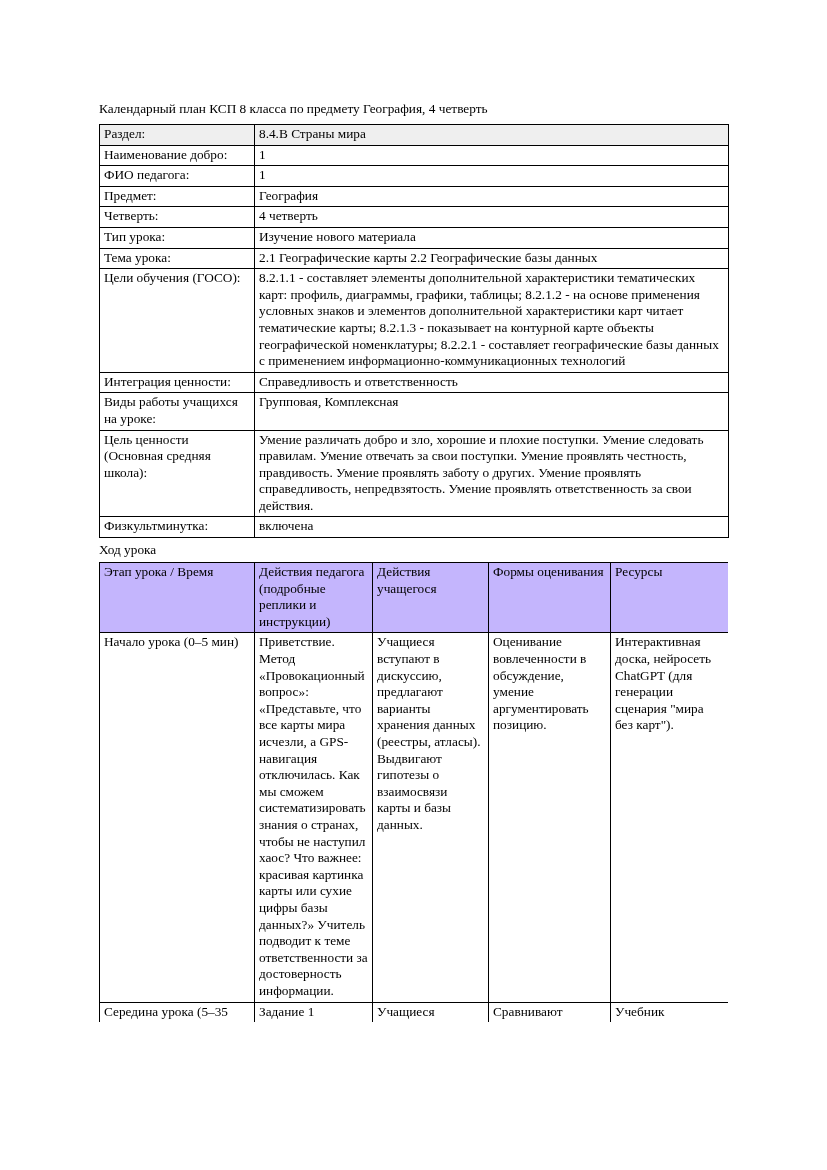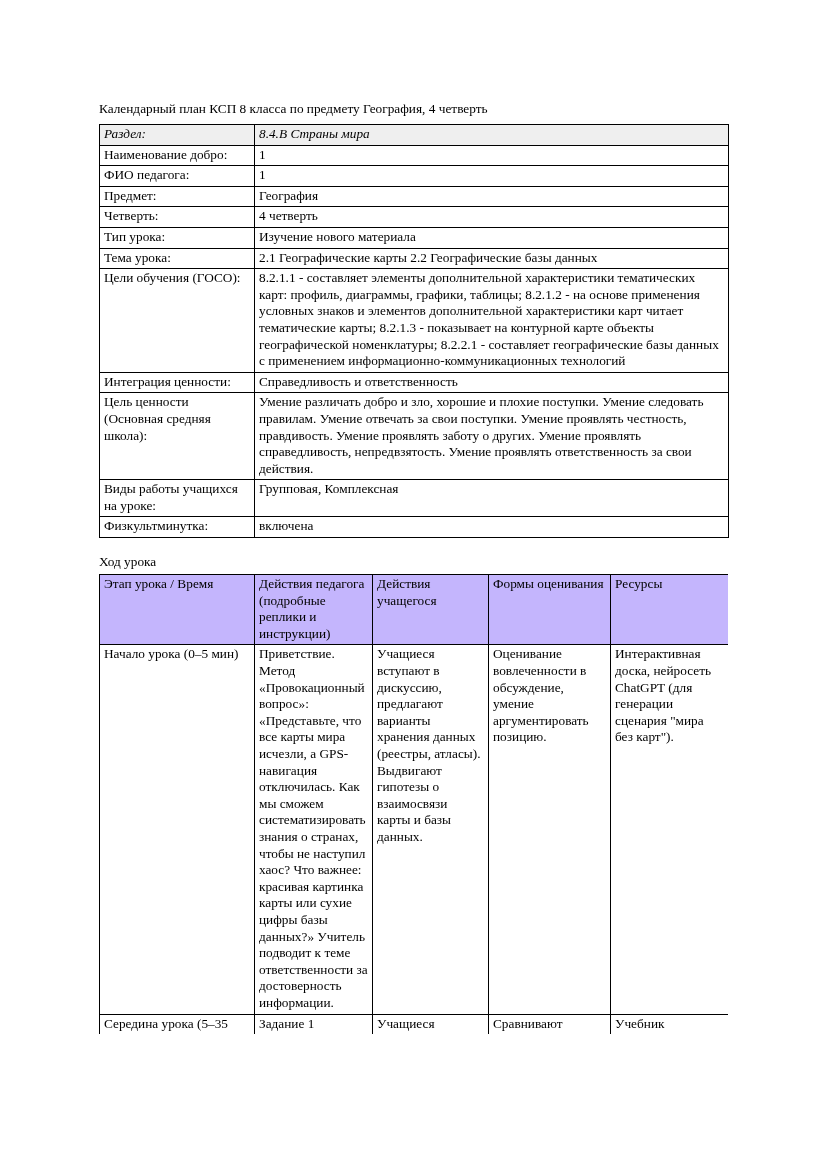--- a/index.html
+++ b/index.html
@@ -38,21 +38,21 @@
   .doc-title {
     font-size: 13.3px;
     line-height: 17px;
     margin: 0 0 7px 0;
     white-space: nowrap;
   }
 
   .section-caption {
     font-size: 13.3px;
     line-height: 17px;
-    margin: 15px 0 4px 0;
+    margin: 3px 0 4px 0;
   }
 
   table.doc-table {
     border-collapse: collapse;
     table-layout: fixed;
     width: 629px;
     border: 1px solid #000000;
   }
 
   table.doc-table td,
@@ -66,21 +66,21 @@
     font-weight: normal;
     word-wrap: break-word;
     overflow-wrap: break-word;
     hyphens: none;
   }
 
   
   #info-table col.c-label { width: 155px; }
   #info-table col.c-value { width: 474px; }
 
-  #info-table tr.shaded td { background: #efefef; font-style: italic; }
+  #info-table tr.shaded td { background: #efefef; }
 
   
   #flow-table col.f-stage   { width: 155px; }
   #flow-table col.f-teacher { width: 118px; }
   #flow-table col.f-student { width: 116px; }
   #flow-table col.f-assess  { width: 122px; }
   #flow-table col.f-res     { width: 118px; }
 
   #flow-table thead td { background: #c4b5fd; height: 62px; }
 
@@ -135,26 +135,26 @@
           </tr>
           <tr>
             <td>Цели обучения (ГОСО):</td>
             <td>8.2.1.1 - составляет элементы дополнительной характеристики тематических карт: профиль, диаграммы, графики, таблицы; 8.2.1.2 - на основе применения условных знаков и элементов дополнительной характеристики карт читает тематические карты; 8.2.1.3 - показывает на контурной карте объекты географической номенклатуры; 8.2.2.1 - составляет географические базы данных с применением информационно-коммуникационных технологий</td>
           </tr>
           <tr>
             <td>Интеграция ценности:</td>
             <td>Справедливость и ответственность</td>
           </tr>
           <tr>
+            <td>Виды работы учащихся на уроке:</td>
+            <td>Групповая, Комплексная</td>
+          </tr>
+          <tr>
             <td>Цель ценности (Основная средняя школа):</td>
             <td>Умение различать добро и зло, хорошие и плохие поступки. Умение следовать правилам. Умение отвечать за свои поступки. Умение проявлять честность, правдивость. Умение проявлять заботу о других. Умение проявлять справедливость, непредвзятость. Умение проявлять ответственность за свои действия.</td>
-          </tr>
-          <tr>
-            <td>Виды работы учащихся на уроке:</td>
-            <td>Групповая, Комплексная</td>
           </tr>
           <tr>
             <td>Физкультминутка:</td>
             <td>включена</td>
           </tr>
         </tbody>
     </table>
 
     <p class="section-caption">Ход урока</p>
 

